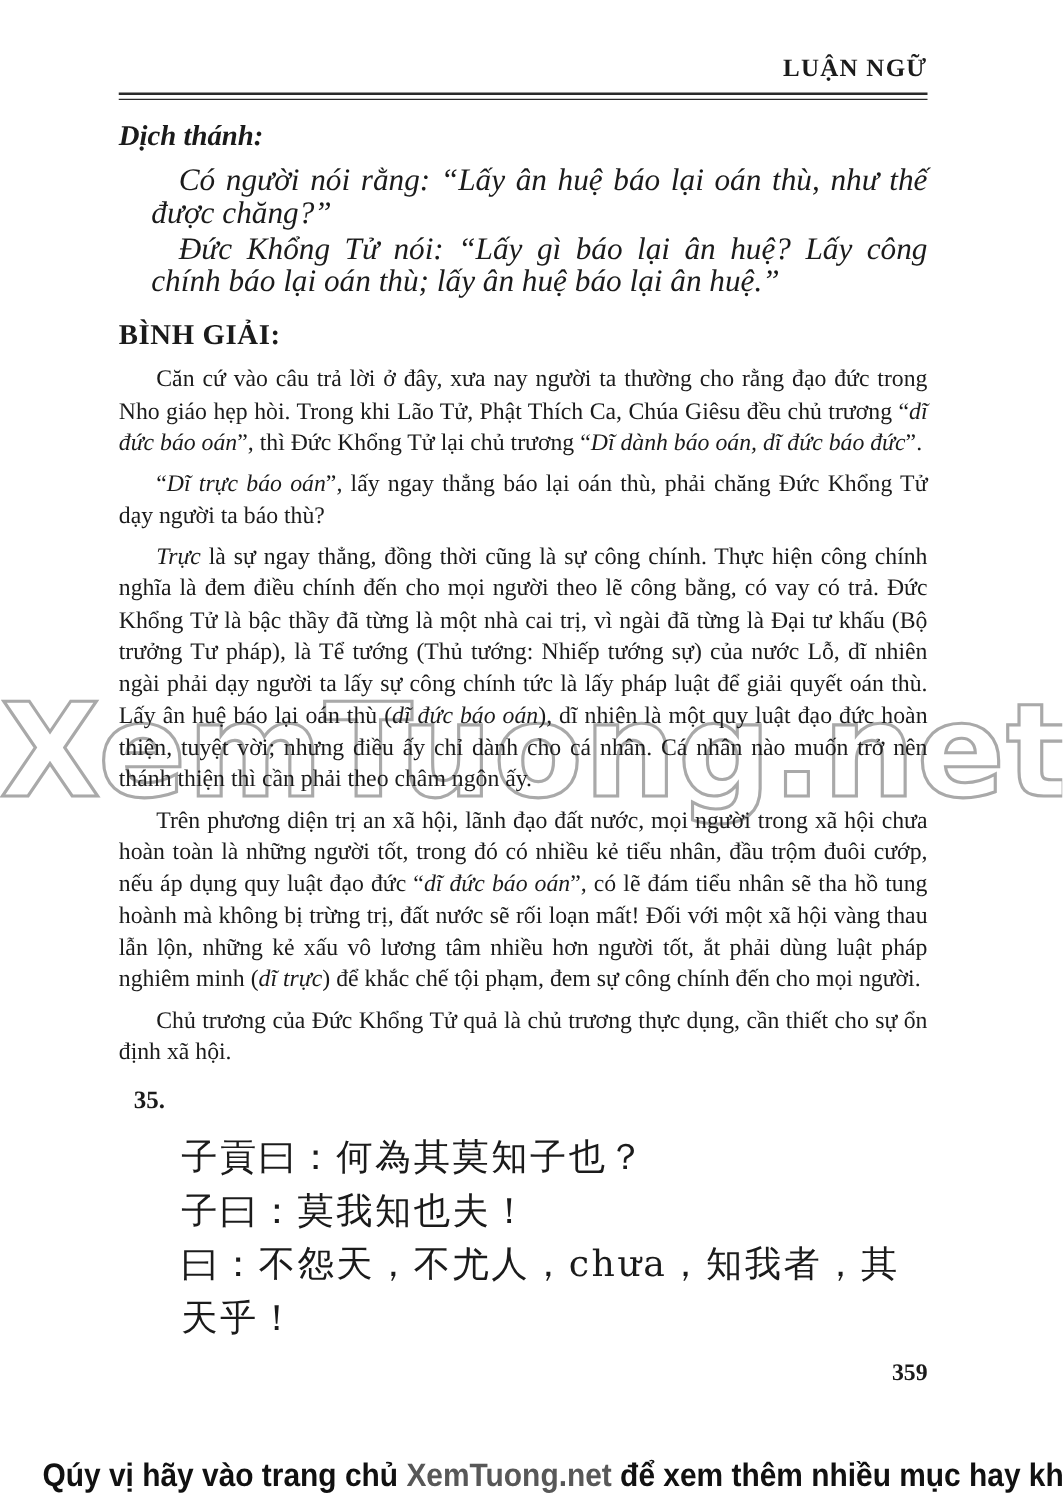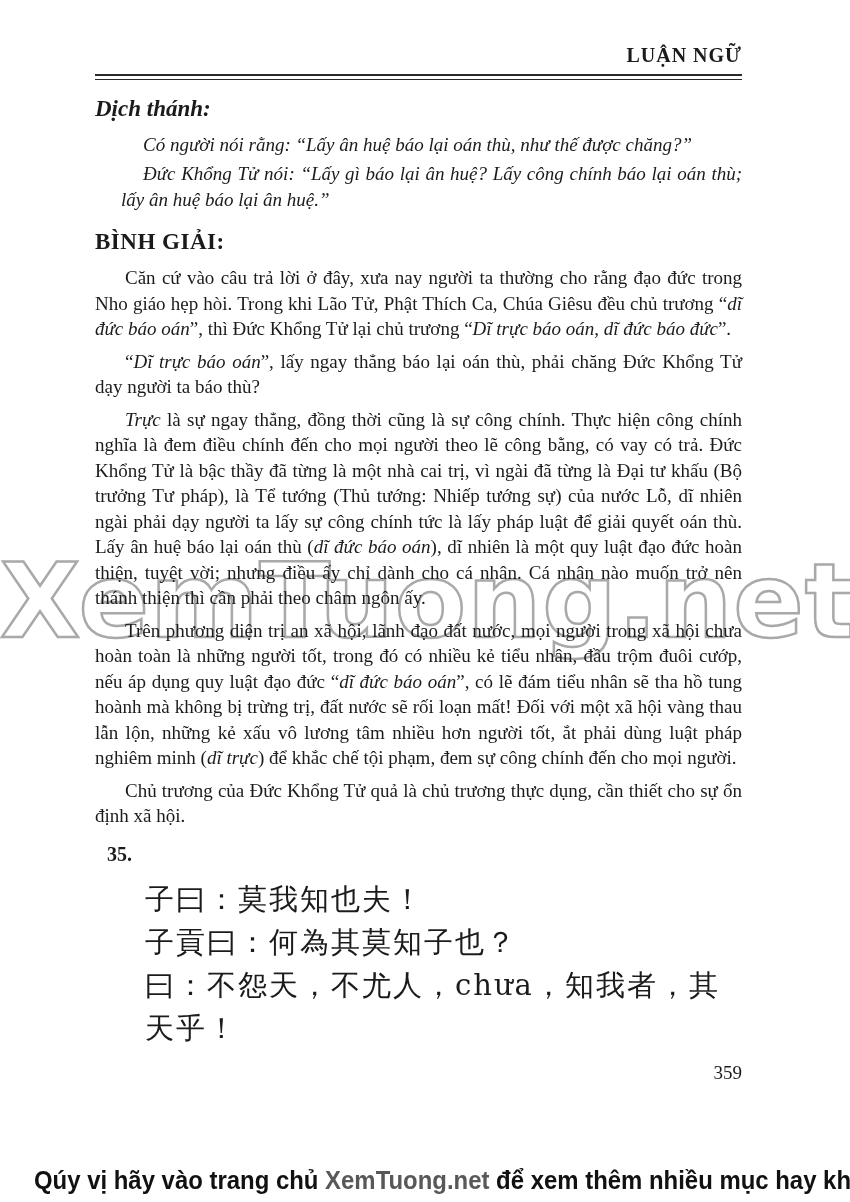--- a/index.html
+++ b/index.html
@@ -31,21 +31,21 @@
     margin:16px 0 10px 0;
     font-size:23px;
     font-weight:bold;
     font-style:italic;
   }
   .quote-list .quote-para{
     margin:0 0 3px 0;
     padding-left:26px;
     text-indent:22px;
     font-style:italic;
-    font-size:19px;
+    font-size:25px;
     line-height:26px;
     text-align:justify;
   }
   .h-binhgiai{
     margin:16px 0 10px 0;
     font-size:23px;
     font-weight:bold;
     letter-spacing:.5px;
   }
   .body-paragraphs .body-para{
@@ -64,21 +64,21 @@
     margin-left:50px;
     font-size:29px;
     line-height:43px;
     letter-spacing:2px;
     font-family:"DejaVu Serif","Liberation Serif",serif;
   }
   .chinese-block .cjk-line{margin:0;}
   .page-number{
     margin-top:12px;
     text-align:right;
-    font-weight:normal;
+    font-weight:bold;
     font-size:19px;
   }
   .watermark{
     position:absolute;z-index:1;
     top:540px;left:0;width:100%;
     text-align:center;
     font-family:"DejaVu Sans","Liberation Sans",sans-serif;
     font-weight:bold;
     font-size:104px;
     letter-spacing:1px;
@@ -115,32 +115,32 @@
     <h2 class="h-dichnghia">Dịch thánh:</h2>
 
     <div class="quote-list">
         <p class="quote-para">Có người nói rằng: “Lấy ân huệ báo lại oán thù, như thế được chăng?”</p>
         <p class="quote-para">Đức Khổng Tử nói: “Lấy gì báo lại ân huệ? Lấy công chính báo lại oán thù; lấy ân huệ báo lại ân huệ.”</p>
       </div>
 
     <h2 class="h-binhgiai">BÌNH GIẢI:</h2>
 
     <div class="body-paragraphs">
-        <p class="body-para"><span>Căn cứ vào câu trả lời ở đây, xưa nay người ta thường cho rằng đạo đức trong Nho giáo hẹp hòi. Trong khi Lão Tử, Phật Thích Ca, Chúa Giêsu đều chủ trương “</span><i>dĩ đức báo oán</i><span>”, thì Đức Khổng Tử lại chủ trương “</span><i>Dĩ trực báo oán, dĩ đức báo đức</i><span>”.</span></p>
+        <p class="body-para"><span>Căn cứ vào câu trả lời ở đây, xưa nay người ta thường cho rằng đạo đức trong Nho giáo hẹp hòi. Trong khi Lão Tử, Phật Thích Ca, Chúa Giêsu đều chủ trương “</span><i>dĩ đức báo oán</i><span>”, thì Đức Khổng Tử lại chủ trương “</span><i>Dĩ dành báo oán, dĩ đức báo đức</i><span>”.</span></p>
         <p class="body-para"><span>“</span><i>Dĩ trực báo oán</i><span>”, lấy ngay thẳng báo lại oán thù, phải chăng Đức Khổng Tử dạy người ta báo thù?</span></p>
         <p class="body-para"><i>Trực</i><span> là sự ngay thẳng, đồng thời cũng là sự công chính. Thực hiện công chính nghĩa là đem điều chính đến cho mọi người theo lẽ công bằng, có vay có trả. Đức Khổng Tử là bậc thầy đã từng là một nhà cai trị, vì ngài đã từng là Đại tư khấu (Bộ trưởng Tư pháp), là Tể tướng (Thủ tướng: Nhiếp tướng sự) của nước Lỗ, dĩ nhiên ngài phải dạy người ta lấy sự công chính tức là lấy pháp luật để giải quyết oán thù. Lấy ân huệ báo lại oán thù (</span><i>dĩ đức báo oán</i><span>), dĩ nhiên là một quy luật đạo đức hoàn thiện, tuyệt vời; nhưng điều ấy chỉ dành cho cá nhân. Cá nhân nào muốn trở nên thánh thiện thì cần phải theo châm ngôn ấy.</span></p>
         <p class="body-para"><span>Trên phương diện trị an xã hội, lãnh đạo đất nước, mọi người trong xã hội chưa hoàn toàn là những người tốt, trong đó có nhiều kẻ tiểu nhân, đầu trộm đuôi cướp, nếu áp dụng quy luật đạo đức “</span><i>dĩ đức báo oán</i><span>”, có lẽ đám tiểu nhân sẽ tha hồ tung hoành mà không bị trừng trị, đất nước sẽ rối loạn mất! Đối với một xã hội vàng thau lẫn lộn, những kẻ xấu vô lương tâm nhiều hơn người tốt, ắt phải dùng luật pháp nghiêm minh (</span><i>dĩ trực</i><span>) để khắc chế tội phạm, đem sự công chính đến cho mọi người.</span></p>
         <p class="body-para"><span>Chủ trương của Đức Khổng Tử quả là chủ trương thực dụng, cần thiết cho sự ổn định xã hội.</span></p>
       </div>
 
     <div class="section-number">35.</div>
 
     <div class="chinese-block">
+        <div class="cjk-line">子貢曰：何為其莫知子也？</div>
         <div class="cjk-line">子曰：莫我知也夫！</div>
-        <div class="cjk-line">子貢曰：何為其莫知子也？</div>
         <div class="cjk-line">曰：不怨天，不尤人，chưa，知我者，其天乎！</div>
       </div>
 
     <div class="page-number">359</div>
 
   </div>
 
   <div class="footer">
     <span>Qúy vị hãy vào trang chủ </span><a href="#" class="site-link">XemTuong.net</a><span> để xem thêm nhiều mục hay khác</span>
   </div>

